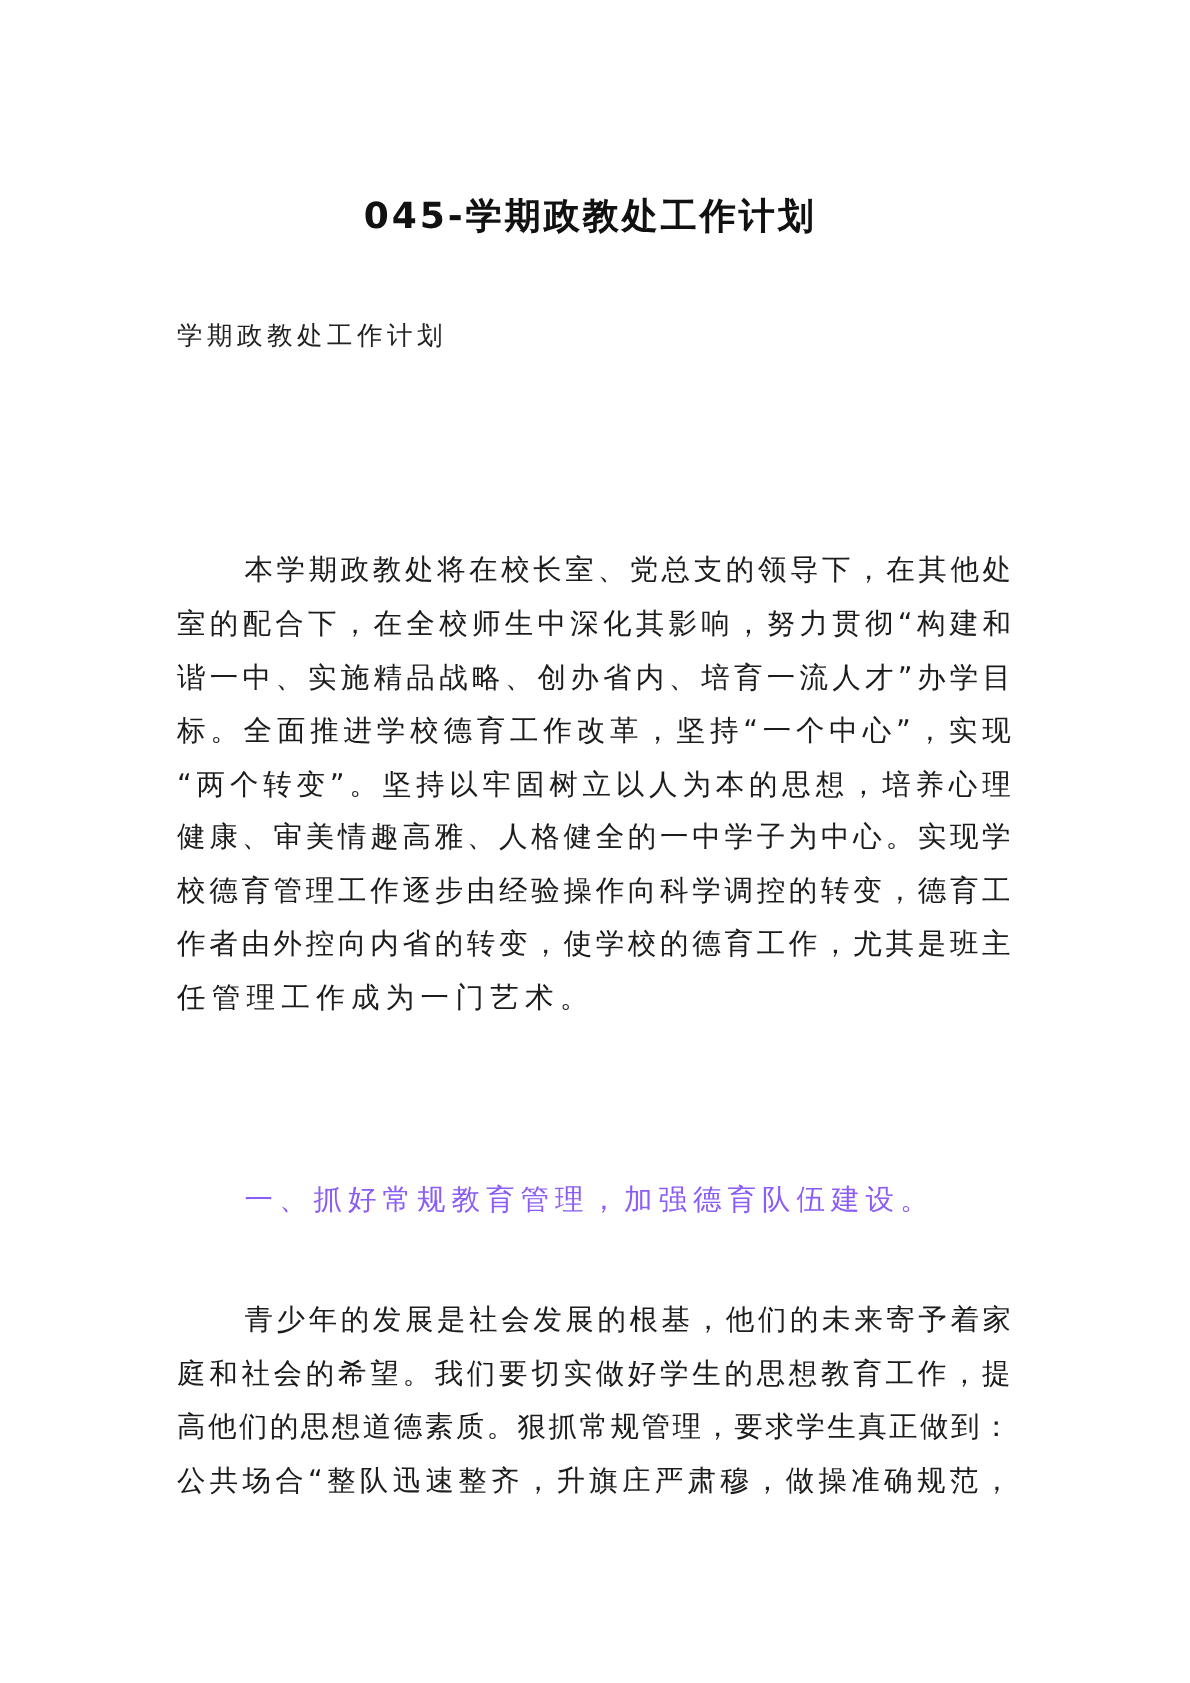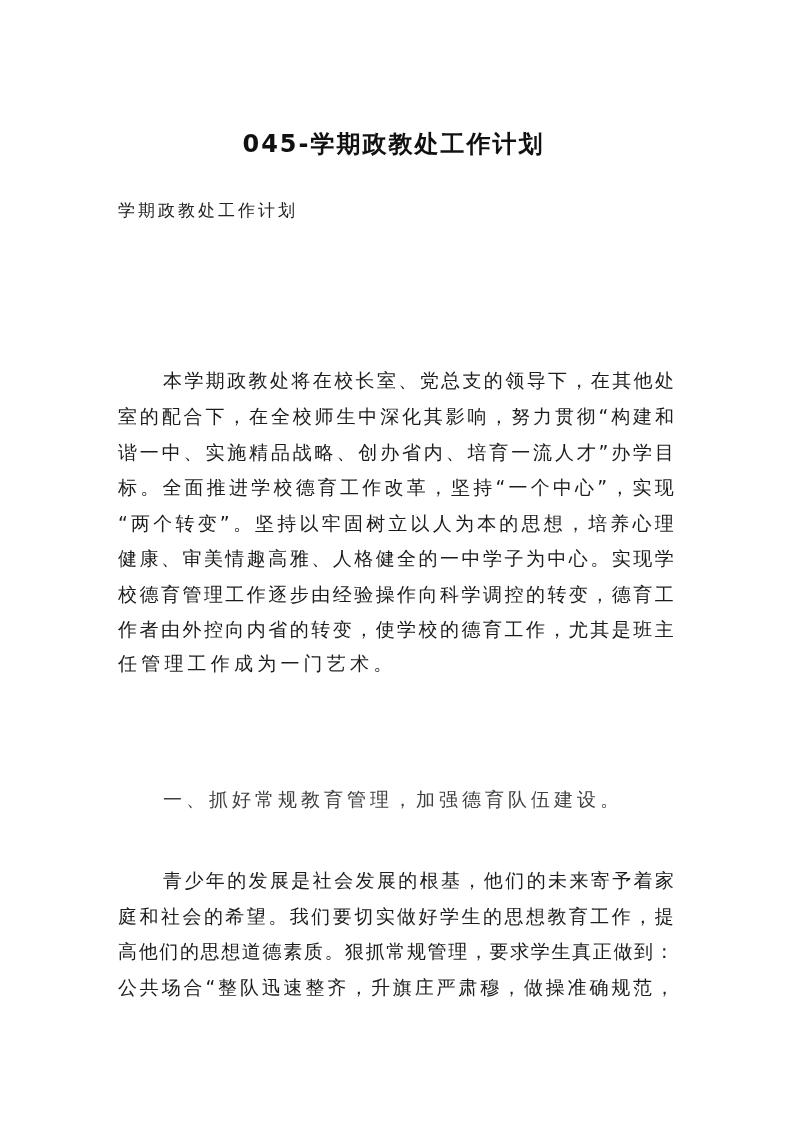--- a/index.html
+++ b/index.html
@@ -1,25 +1,25 @@
 <!DOCTYPE html>
 <html><head>
 <meta charset="utf-8">
 <style>
   html, body { margin:0; padding:0; background:#ffffff; }
   body { width:793px; height:1122px; position:relative; overflow:hidden;
          font-family: "DejaVu Sans", "Liberation Sans", sans-serif; color:#1a1a1a; }
   .title { position:absolute; top:128px; left:0; width:787px; text-align:center;
            font-size:24px; font-weight:bold; letter-spacing:2px; color:#111; }
-  .subtitle { position:absolute; top:199px; left:118px; font-size:17px; letter-spacing:3px; color:#222; }
+  .subtitle { position:absolute; top:212px; left:118px; font-size:17px; letter-spacing:3px; color:#222; }
   .line { position:absolute; left:118px; width:556px; font-size:19px; height:26px; line-height:26px;
           text-align:justify; text-align-last:justify; white-space:nowrap; color:#1c1c1c; }
   .line.last { text-align-last:left; letter-spacing:4.2px; }
   .line.indent { left:163px; width:511px; }
-  .heading { position:absolute; left:163px; top:787px; font-size:19px; letter-spacing:4px; color:#404040; }
+  .heading { position:absolute; left:163px; top:787px; font-size:19px; letter-spacing:4px; color:#8b5cf6; }
   .jl { display:flex; justify-content:space-between; }
   .jl span { display:inline-block; }
 </style>
 </head>
 <body>
 
 <div>
   <div class="title">045-学期政教处工作计划</div>
   <div class="subtitle">学期政教处工作计划</div>
 
@@ -239,21 +239,21 @@
         <span>育</span>
         <span>工</span>
         <span>作</span>
         <span>，</span>
         <span>尤</span>
         <span>其</span>
         <span>是</span>
         <span>班</span>
         <span>主</span>
       </div>
-    <div class="line last" style="top:652px;font-family:Liberation Mono, monospace;">任管理工作成为一门艺术。</div>
+    <div class="line last" style="top:652px;">任管理工作成为一门艺术。</div>
   </div>
 
   <div class="heading">一、抓好常规教育管理，加强德育队伍建设。</div>
 
   <div>
     <div class="line indent jl" style="top:867px;">
         <span>青</span>
         <span>少</span>
         <span>年</span>
         <span>的</span>

